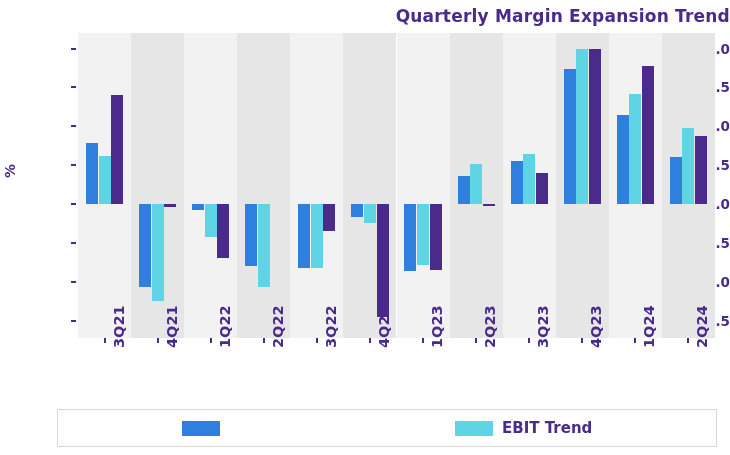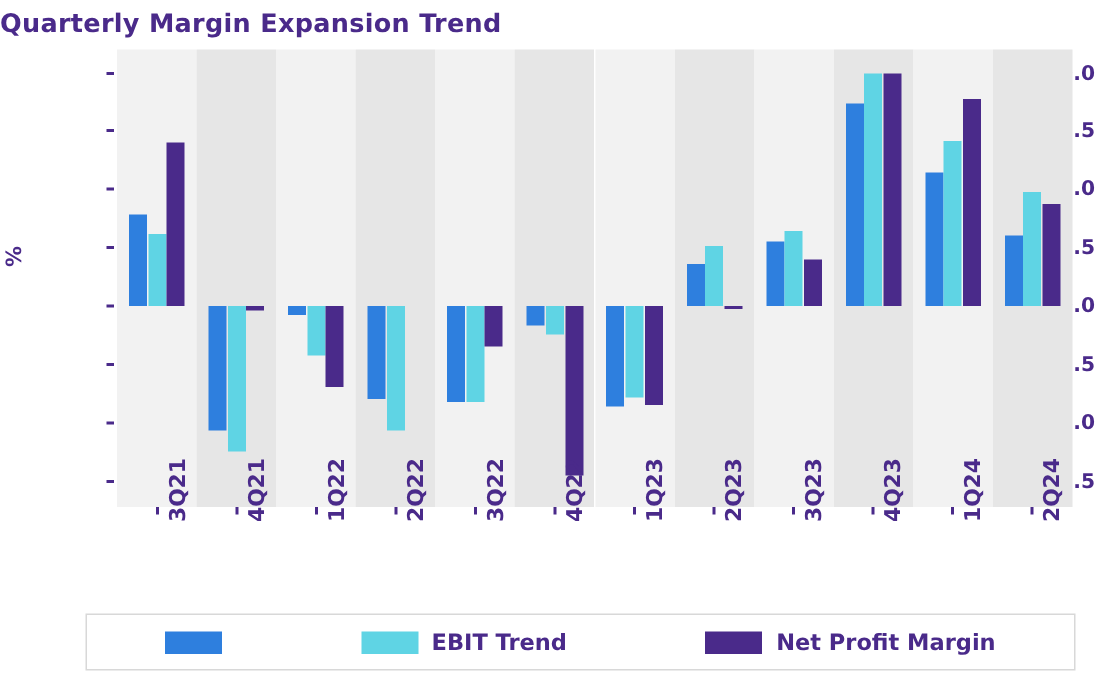--- a/index.html
+++ b/index.html
@@ -20,21 +20,21 @@
     height: 455px;
     background: #ffffff;
   }
 
   
   #chart-title {
     position: absolute;
     left: 0;
     top: 6px;
     width: 730px;
-    text-align: left;
+    text-align: right;
     font-size: 17px;
     font-weight: bold;
     color: #4A2A8A;
     letter-spacing: 0.2px;
   }
 
   
   #y-axis-label {
     position: absolute;
     left: 2px;
@@ -263,19 +263,15 @@
     </div>
 
   <div id="legend">
     <div class="legend-item">
       <span class="legend-swatch gross"></span>
     </div>
     <div class="legend-item">
       <span class="legend-swatch ebit"></span>
       <span class="legend-text">EBIT Trend</span>
     </div>
-    <div class="legend-item">
-      <span class="legend-swatch net"></span>
-      <span class="legend-text">Net Profit Margin</span>
-    </div>
   </div>
 
 </div>
 
 </body></html>

